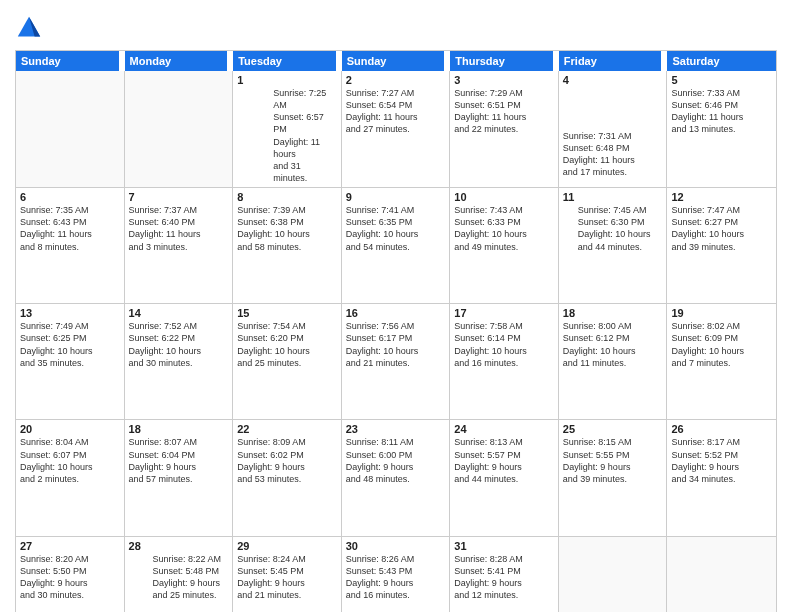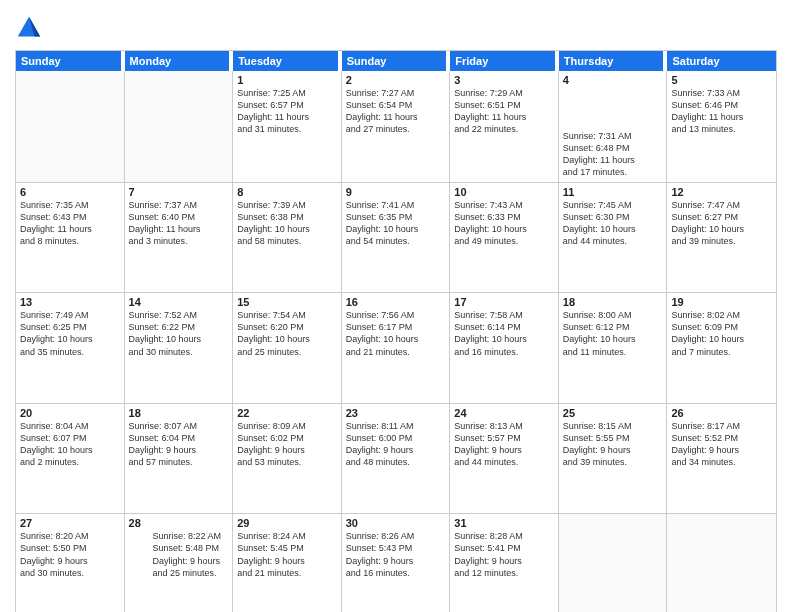--- a/index.html
+++ b/index.html
@@ -70,21 +70,21 @@
     .cal-header {
       display: grid;
       grid-template-columns: repeat(7, 1fr);
       background: #1a73e8;
     }
     .cal-header-cell {
       color: #fff;
       font-size: 11px;
       font-weight: bold;
       padding: 4px 5px;
-      border-right: 4px solid #ffffff;
+      border-right: 6px solid #ffffff;
       text-align: left;
     }
     .cal-header-cell:last-child { border-right: none; }
     .cal-body {
       flex: 1;
       display: grid;
       grid-template-rows: repeat(5, 1fr);
     }
     .cal-row {
       display: grid;
@@ -136,31 +136,31 @@
       <div class="location-title"></div>
     </div>
   </div>
 
   <div class="calendar">
     <div class="cal-header">
     <div class="cal-header-cell">Sunday</div>
         <div class="cal-header-cell">Monday</div>
         <div class="cal-header-cell">Tuesday</div>
         <div class="cal-header-cell">Sunday</div>
+        <div class="cal-header-cell">Thursday</div>
         <div class="cal-header-cell">Friday</div>
-        <div class="cal-header-cell">Thursday</div>
         <div class="cal-header-cell">Saturday</div>
       </div>
     <div class="cal-body">
     <div class="cal-row">
           <div class="cal-cell empty"></div>
           <div class="cal-cell empty"></div>
           <div class="cal-cell">
             <span class="day-num">1</span>
-            <div class="cell-text" style="white-space: pre-line;">Sunrise: 7:25 AM
+            <div class="cell-text" style="white-space: pre-line; margin-left: 36px;">Sunrise: 7:25 AM
 Sunset: 6:57 PM
 Daylight: 11 hours
 and 31 minutes.</div>
           </div>
           <div class="cal-cell">
             <span class="day-num">2</span>
             <div class="cell-text" style="white-space: pre-line;">Sunrise: 7:27 AM
 Sunset: 6:54 PM
 Daylight: 11 hours
 and 27 minutes.</div>
@@ -218,21 +218,21 @@
           </div>
           <div class="cal-cell">
             <span class="day-num">10</span>
             <div class="cell-text" style="white-space: pre-line;">Sunrise: 7:43 AM
 Sunset: 6:33 PM
 Daylight: 10 hours
 and 49 minutes.</div>
           </div>
           <div class="cal-cell">
             <span class="day-num">11</span>
-            <div class="cell-text" style="white-space: pre-line;">Sunrise: 7:45 AM
+            <div class="cell-text" style="white-space: pre-line; margin-left: 15px;">Sunrise: 7:45 AM
 Sunset: 6:30 PM
 Daylight: 10 hours
 and 44 minutes.</div>
           </div>
           <div class="cal-cell">
             <span class="day-num">12</span>
             <div class="cell-text" style="white-space: pre-line;">Sunrise: 7:47 AM
 Sunset: 6:27 PM
 Daylight: 10 hours
 and 39 minutes.</div>

